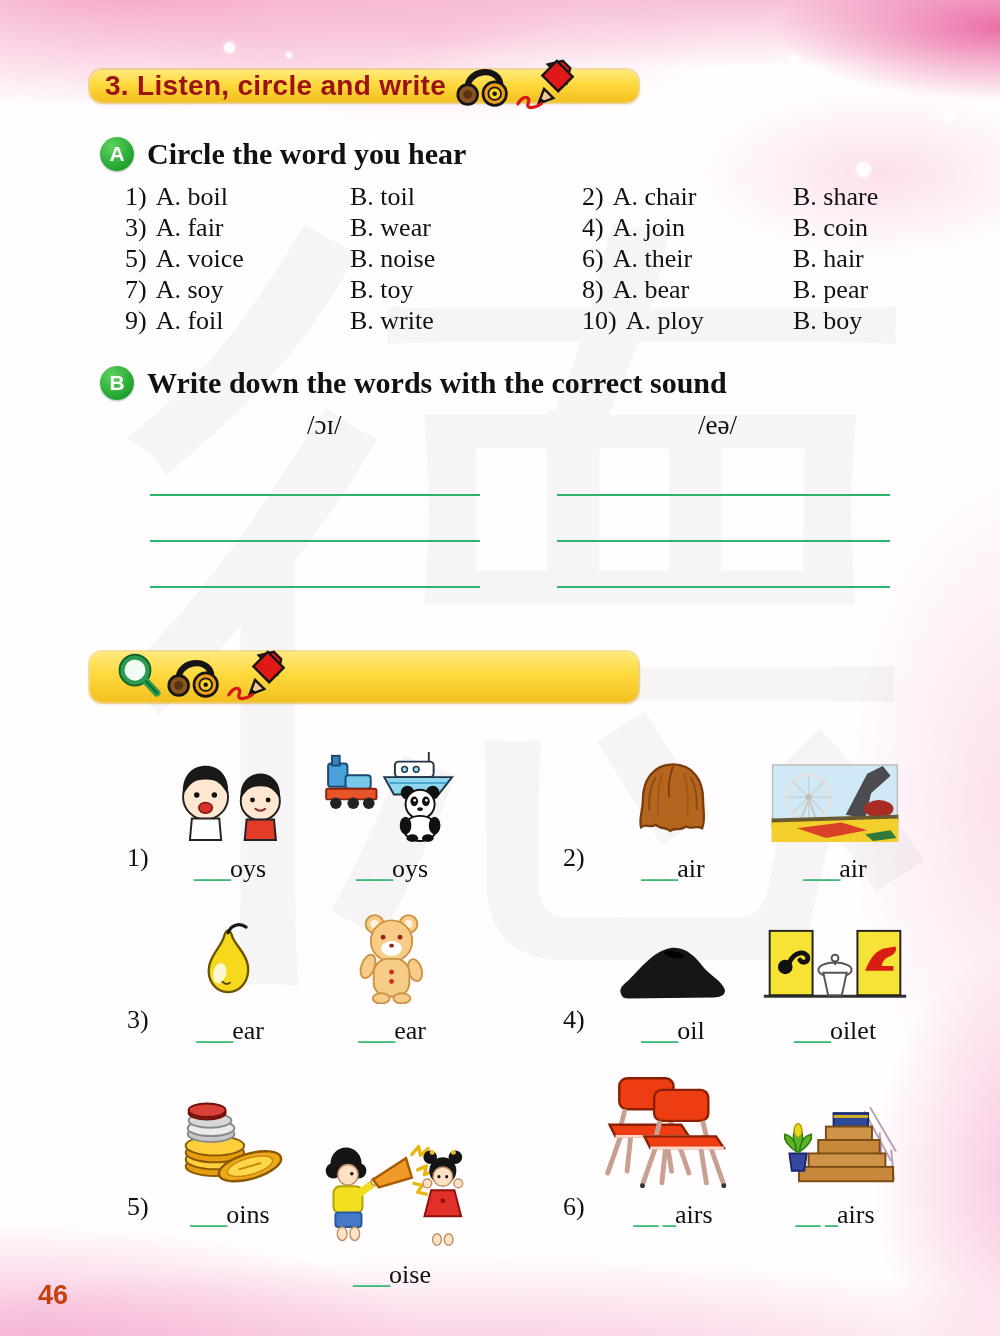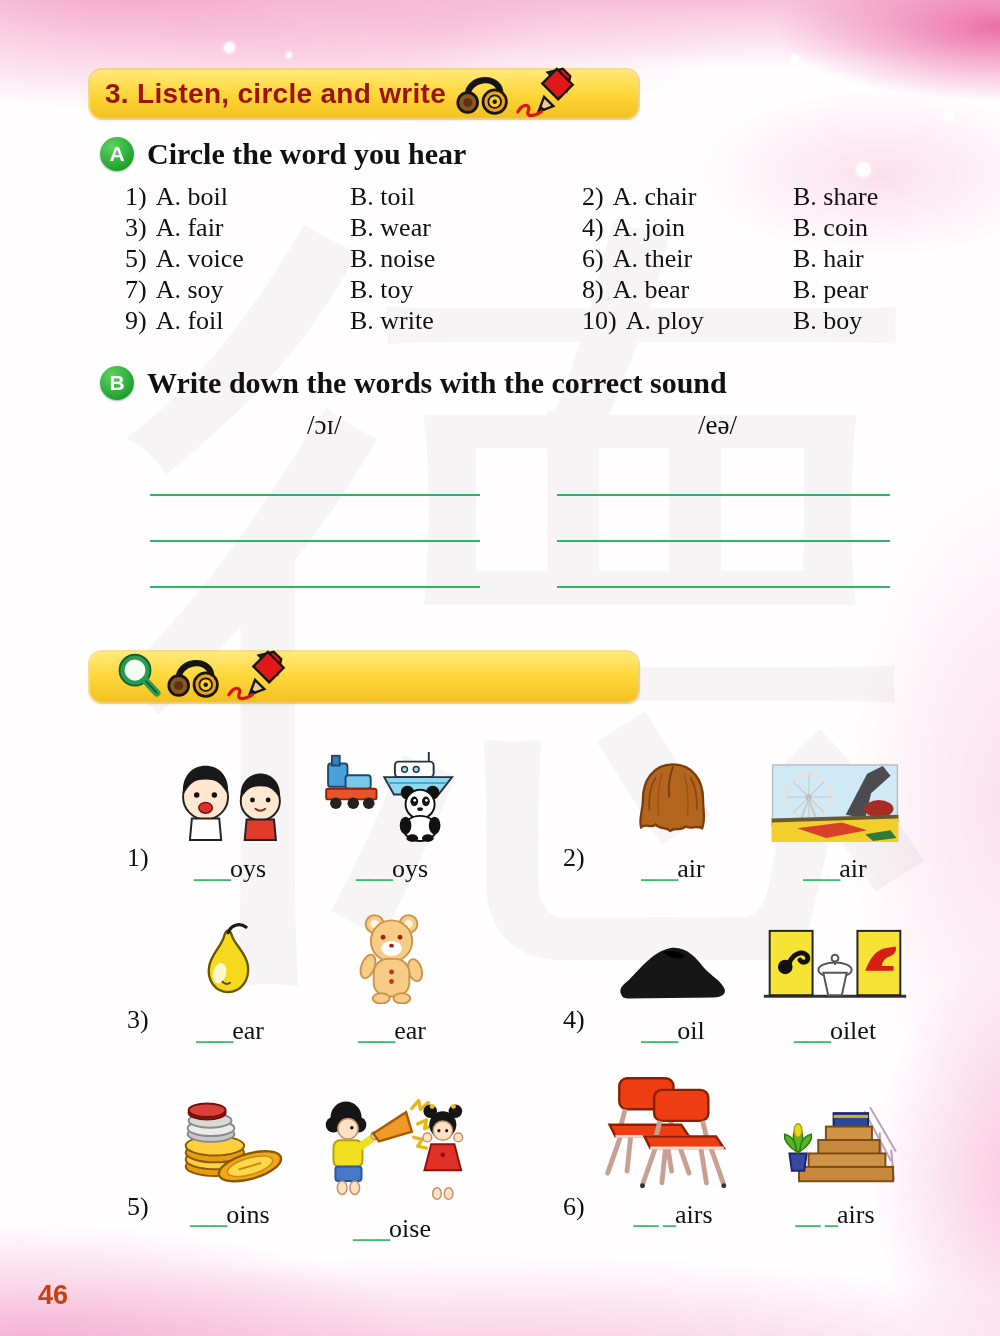--- a/index.html
+++ b/index.html
@@ -55,21 +55,21 @@
   <div class="wash"></div>
   <div class="bub" style="left:224px;top:42px;width:11px;height:11px;"></div>
   <div class="bub" style="left:286px;top:52px;width:6px;height:6px;"></div>
   <div class="bub" style="left:362px;top:132px;width:15px;height:15px;"></div>
   <div class="bub" style="left:554px;top:80px;width:13px;height:13px;"></div>
   <div class="bub" style="left:790px;top:55px;width:9px;height:9px;"></div>
   <div class="bub" style="left:856px;top:162px;width:15px;height:15px;"></div>
   <div class="bub" style="left:944px;top:112px;width:10px;height:10px;"></div>
   <div class="wm">德</div>
 
-  <div class="banner" style="top:70px;height:48px;">
+  <div class="banner" style="top:70px;height:32px;">
     <span class="banner-title">3. Listen, circle and write</span>
     <span class="icons">
       <svg width="54" height="52" viewBox="0 0 60 55">
         <path d="M13,30 C12,10 45,5 49,24" stroke="#151515" stroke-width="7" fill="none" stroke-linecap="round"></path>
         <circle cx="13" cy="37" r="11" fill="#8a5520" stroke="#151515" stroke-width="3"></circle>
         <circle cx="13" cy="37" r="5" fill="#5a3410"></circle>
         <circle cx="43" cy="36" r="13" fill="#f0a018" stroke="#151515" stroke-width="3"></circle>
         <circle cx="43" cy="36" r="7" fill="#f8d020" stroke="#151515" stroke-width="2"></circle>
         <circle cx="43" cy="36" r="2.5" fill="#151515"></circle>
       </svg>
@@ -336,21 +336,21 @@
         <ellipse cx="34" cy="22.5" rx="19" ry="7" fill="#d84038" stroke="#701008" stroke-width="2"></ellipse>
         <g transform="rotate(-16 78 80)">
           <ellipse cx="78" cy="80" rx="33" ry="13" fill="#f0a818" stroke="#8a5a00" stroke-width="2.5"></ellipse>
           <ellipse cx="78" cy="80" rx="24" ry="8.5" fill="#ffd84a" stroke="#c88a10" stroke-width="1.5"></ellipse>
           <path d="M66,80 h24" stroke="#c88a10" stroke-width="2"></path>
         </g>
       </svg>
     </div>
     <div class="caption"><span class="blank">___</span><span>oins</span></div>
   </div>
-  <div class="s4-word" style="left:317px;top:1090px;">
+  <div class="s4-word" style="left:317px;top:1136px;">
     <div class="pic r3">
       <svg width="152" height="104" viewBox="0 0 155 106">
         <circle cx="30" cy="19" r="16" fill="#151515"></circle>
         <circle cx="17" cy="27" r="8" fill="#151515"></circle>
           <circle cx="43" cy="27" r="8" fill="#151515"></circle>
         <circle cx="32" cy="31" r="10.5" fill="#ffe2c4" stroke="#c09068" stroke-width="1.5"></circle>
         <circle cx="36" cy="30" r="1.8" fill="#111"></circle>
         <rect x="17" y="43" width="30" height="28" rx="7" fill="#f2df20" stroke="#b8a000" stroke-width="2"></rect>
         <path d="M44,50 L58,40" stroke="#f2df20" stroke-width="8" stroke-linecap="round"></path>
         <circle cx="60" cy="38" r="4" fill="#ffe2c4" stroke="#c09068" stroke-width="1.5"></circle>

